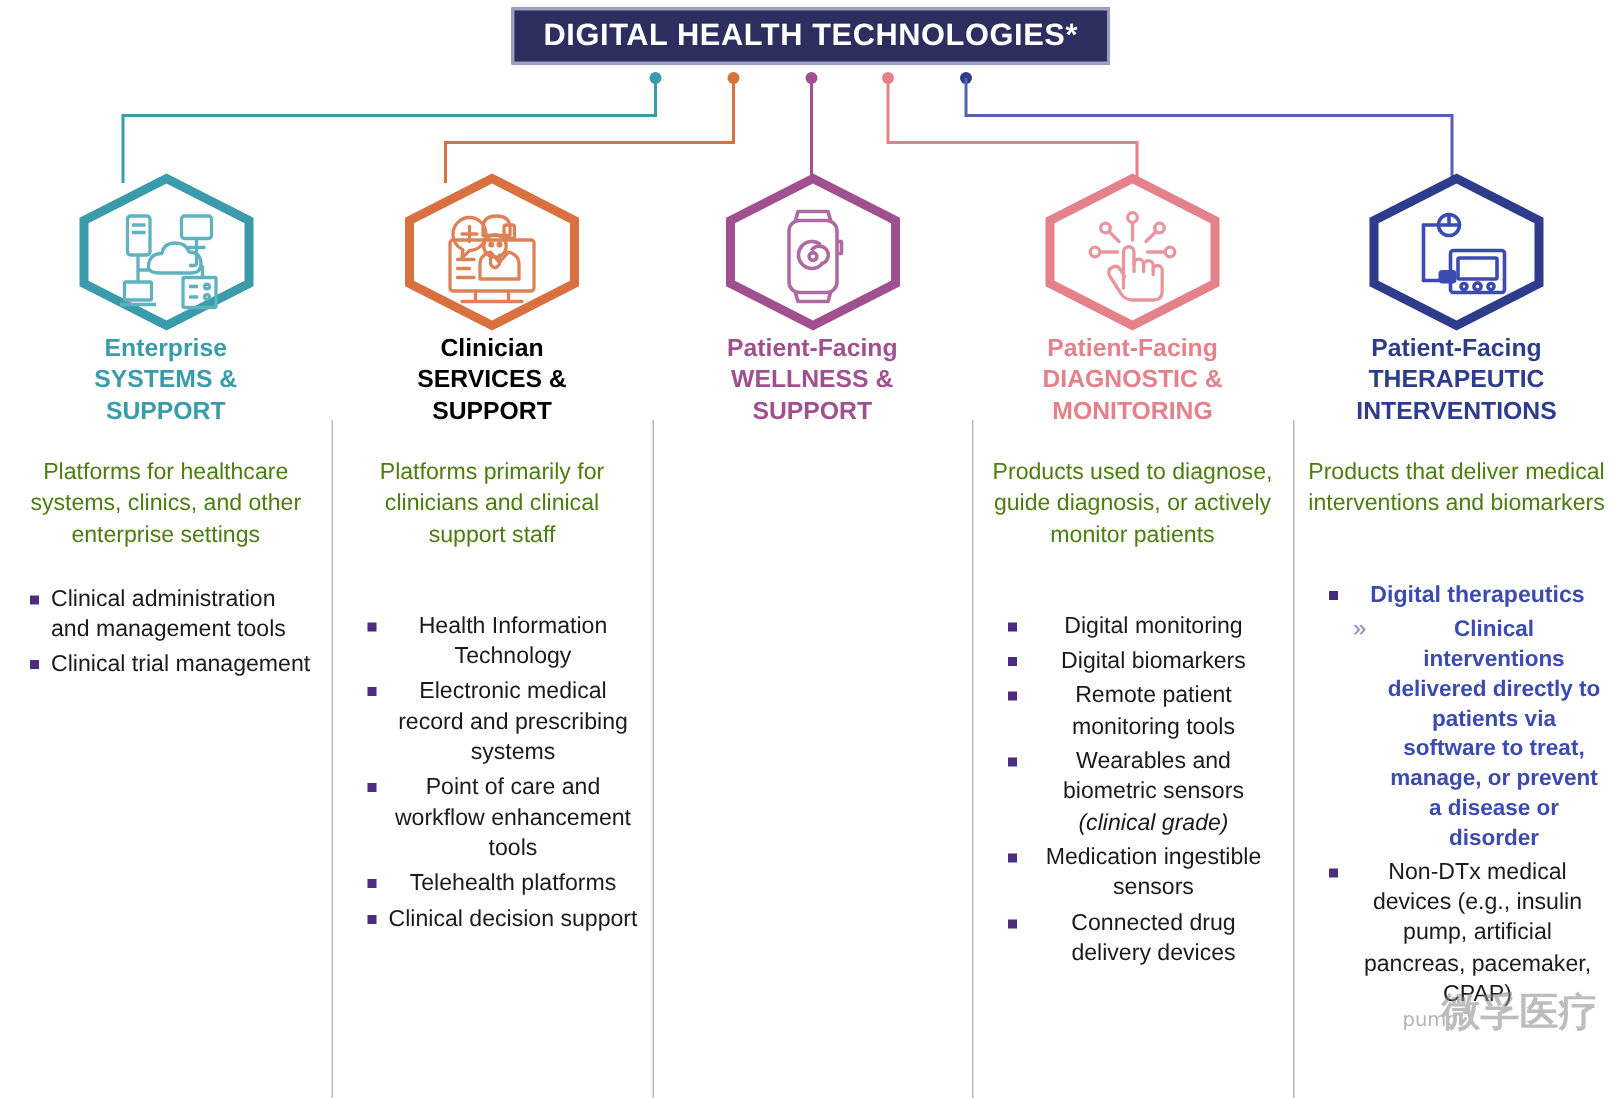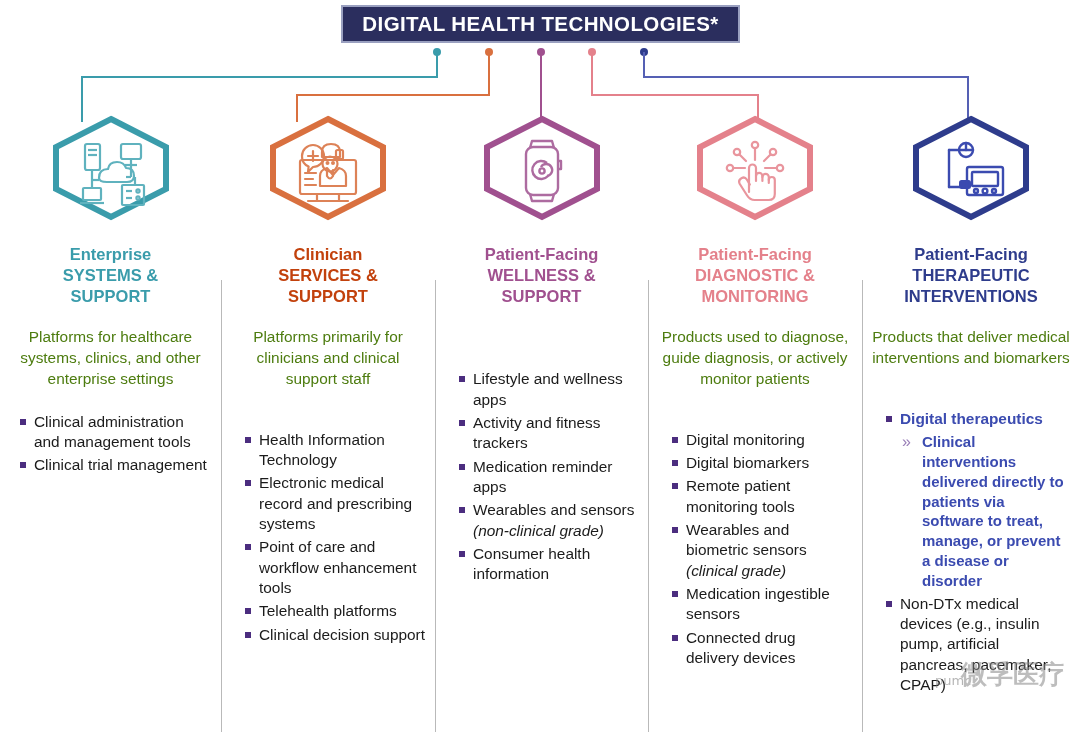--- a/index.html
+++ b/index.html
@@ -49,21 +49,20 @@
     position: absolute; left: 0; top: 170px;
     width: 1px; height: 452px;
     background: #b9b9b9;
   }
 
   
   .hex-wrap { margin-top: 4px; height: 108px; display: flex; align-items: center; justify-content: center; }
 
   
   .heading {
-    margin-top: 22px;
     text-align: center;
     font-size: 16.5px;
     font-weight: bold;
     line-height: 1.28;
   }
   .heading .l1 { display: block; }
   .heading .l2 { display: block; }
 
   
   .desc {
@@ -74,21 +73,21 @@
     color: #4d7c0f;
   }
 
   
   .bullets {
     margin-top: 22px;
     width: 100%;
     padding-left: 10px;
     padding-right: 2px;
   }
-  .bullets.b-pad { padding-left: 14px; }
+  .bullets.b-pad { padding-left: 14px; text-align: center; }
   .bullet {
     position: relative;
     padding-left: 16px;
     margin-bottom: 3px;
     font-size: 15.4px;
     line-height: 1.32;
     color: #1b1b1b;
   }
   .bullet::before {
     content: "";
@@ -229,21 +228,21 @@
             <circle cx="63.5" cy="49" r="0.9" fill="#dd8257"></circle>
             <circle cx="69" cy="49" r="0.9" fill="#dd8257"></circle>
             <path d="M56 62 q0 -6 7 -8 l6 7 l6 -7 q7 2 7 8 l0 10 l-26 0 z"></path>
             <path d="M63 56 l0 6 q3 5 6 0 l0 -6"></path>
             <line x1="41" y1="59" x2="52" y2="59"></line>
             <line x1="41" y1="65" x2="49" y2="65"></line>
             <line x1="41" y1="71" x2="52" y2="71"></line>
           </g>
         </svg>
       </div>
-      <div class="heading" style="color:#c2410c">
+      <div class="heading" style="color:#000000">
         <span class="l1">Clinician</span>
         <span class="l2">SERVICES &amp;</span>
         <span class="l2">SUPPORT</span>
       </div>
       <div class="desc">Platforms primarily for clinicians and clinical support staff</div>
       <div class="bullets b-pad" style="margin-top:40px">
         <div class="bullet">Health Information Technology</div>
         <div class="bullet">Electronic medical record and prescribing systems</div>
         <div class="bullet">Point of care and workflow enhancement tools</div>
         <div class="bullet">Telehealth platforms</div>
@@ -263,27 +262,20 @@
             <path d="M70 62 a9 9 0 1 1 -1 -13"></path>
             <path d="M69 62 a6 6 0 1 0 -6 -9"></path>
             <circle cx="64" cy="57" r="2.6"></circle>
           </g>
         </svg>
       </div>
       <div class="heading" style="color:#a0508f">
         <span class="l1">Patient-Facing</span>
         <span class="l2">WELLNESS &amp;</span>
         <span class="l2">SUPPORT</span>
-      </div>
-      <div class="bullets b-pad" style="margin-top:62px">
-        <div class="bullet">Lifestyle and wellness apps</div>
-        <div class="bullet">Activity and fitness trackers</div>
-        <div class="bullet">Medication reminder apps</div>
-        <div class="bullet"><span>Wearables and sensors </span><em>(non-clinical grade)</em></div>
-        <div class="bullet">Consumer health information</div>
       </div>
     </div>
 
     <div class="col">
       <div class="hex-wrap">
         <svg width="128" height="108" viewBox="0 0 128 108">
           <polygon points="64,5 119,33 119,75 64,103 9,75 9,33" fill="none" stroke="#e4818b" stroke-width="6" stroke-linejoin="miter"></polygon>
           <g stroke="#e9959d" stroke-width="2.2" fill="none" stroke-linecap="round" stroke-linejoin="round">
             <circle cx="64" cy="31" r="3.2"></circle>
             <line x1="64" y1="35" x2="64" y2="46"></line>

